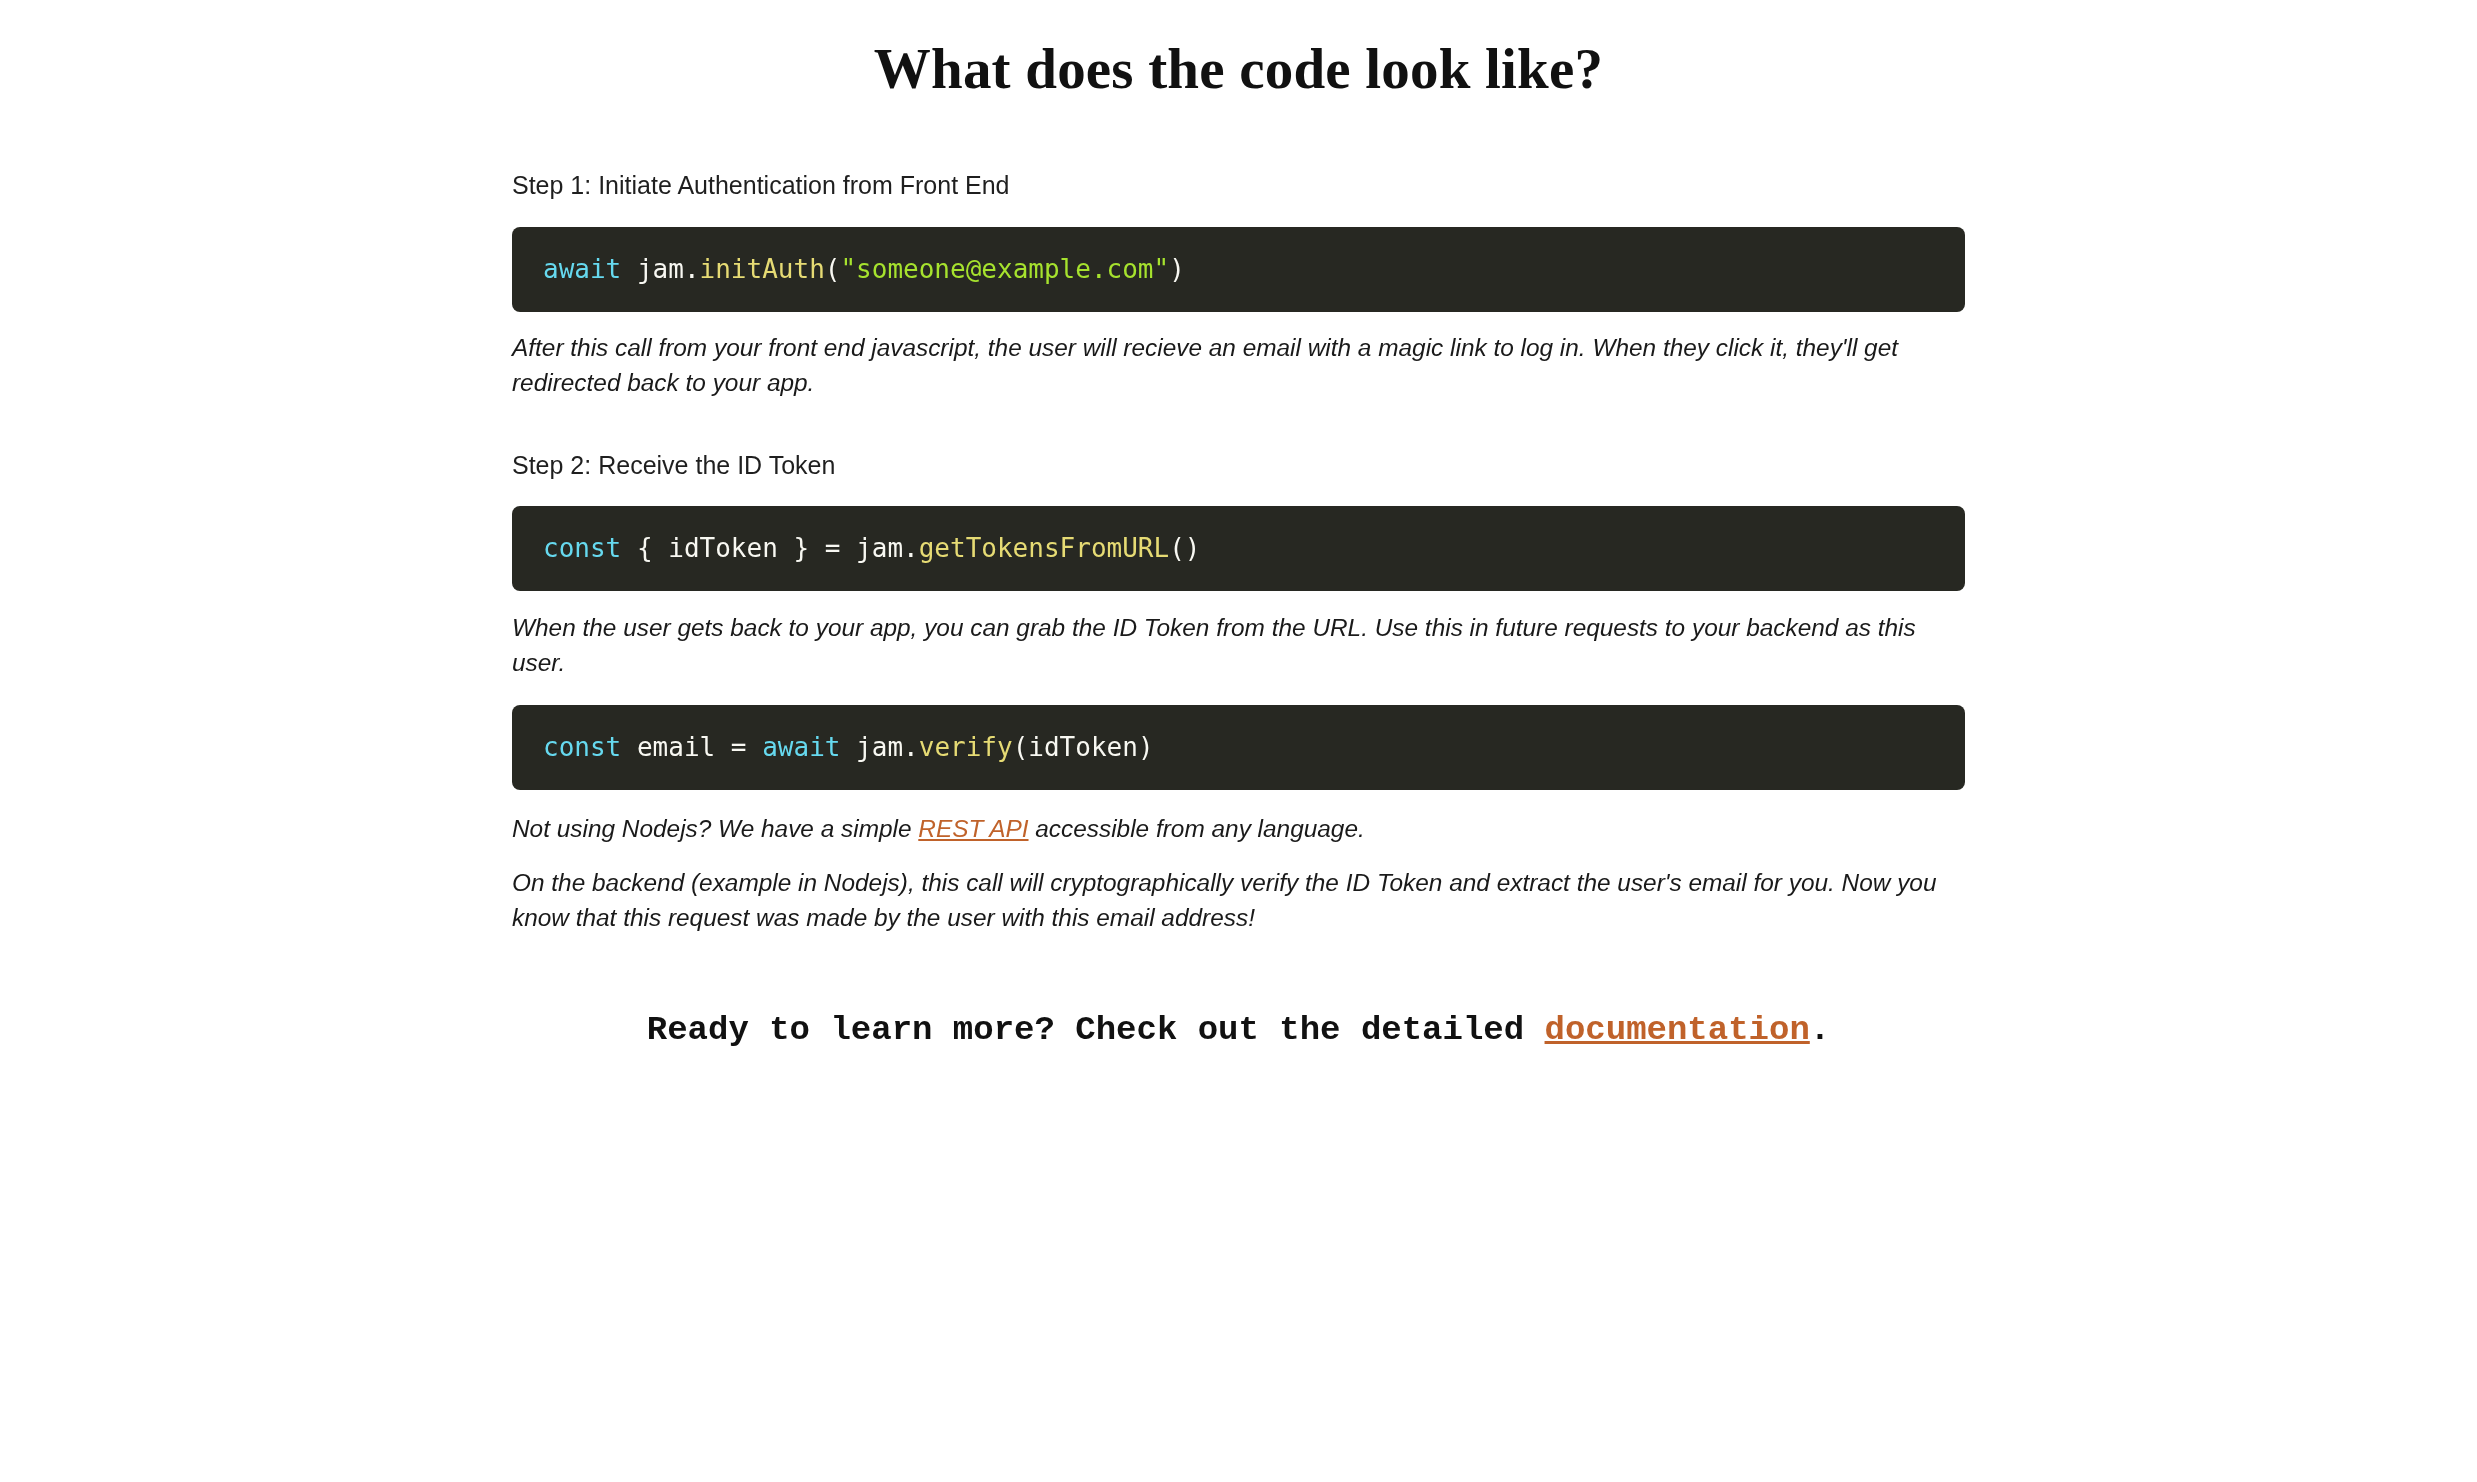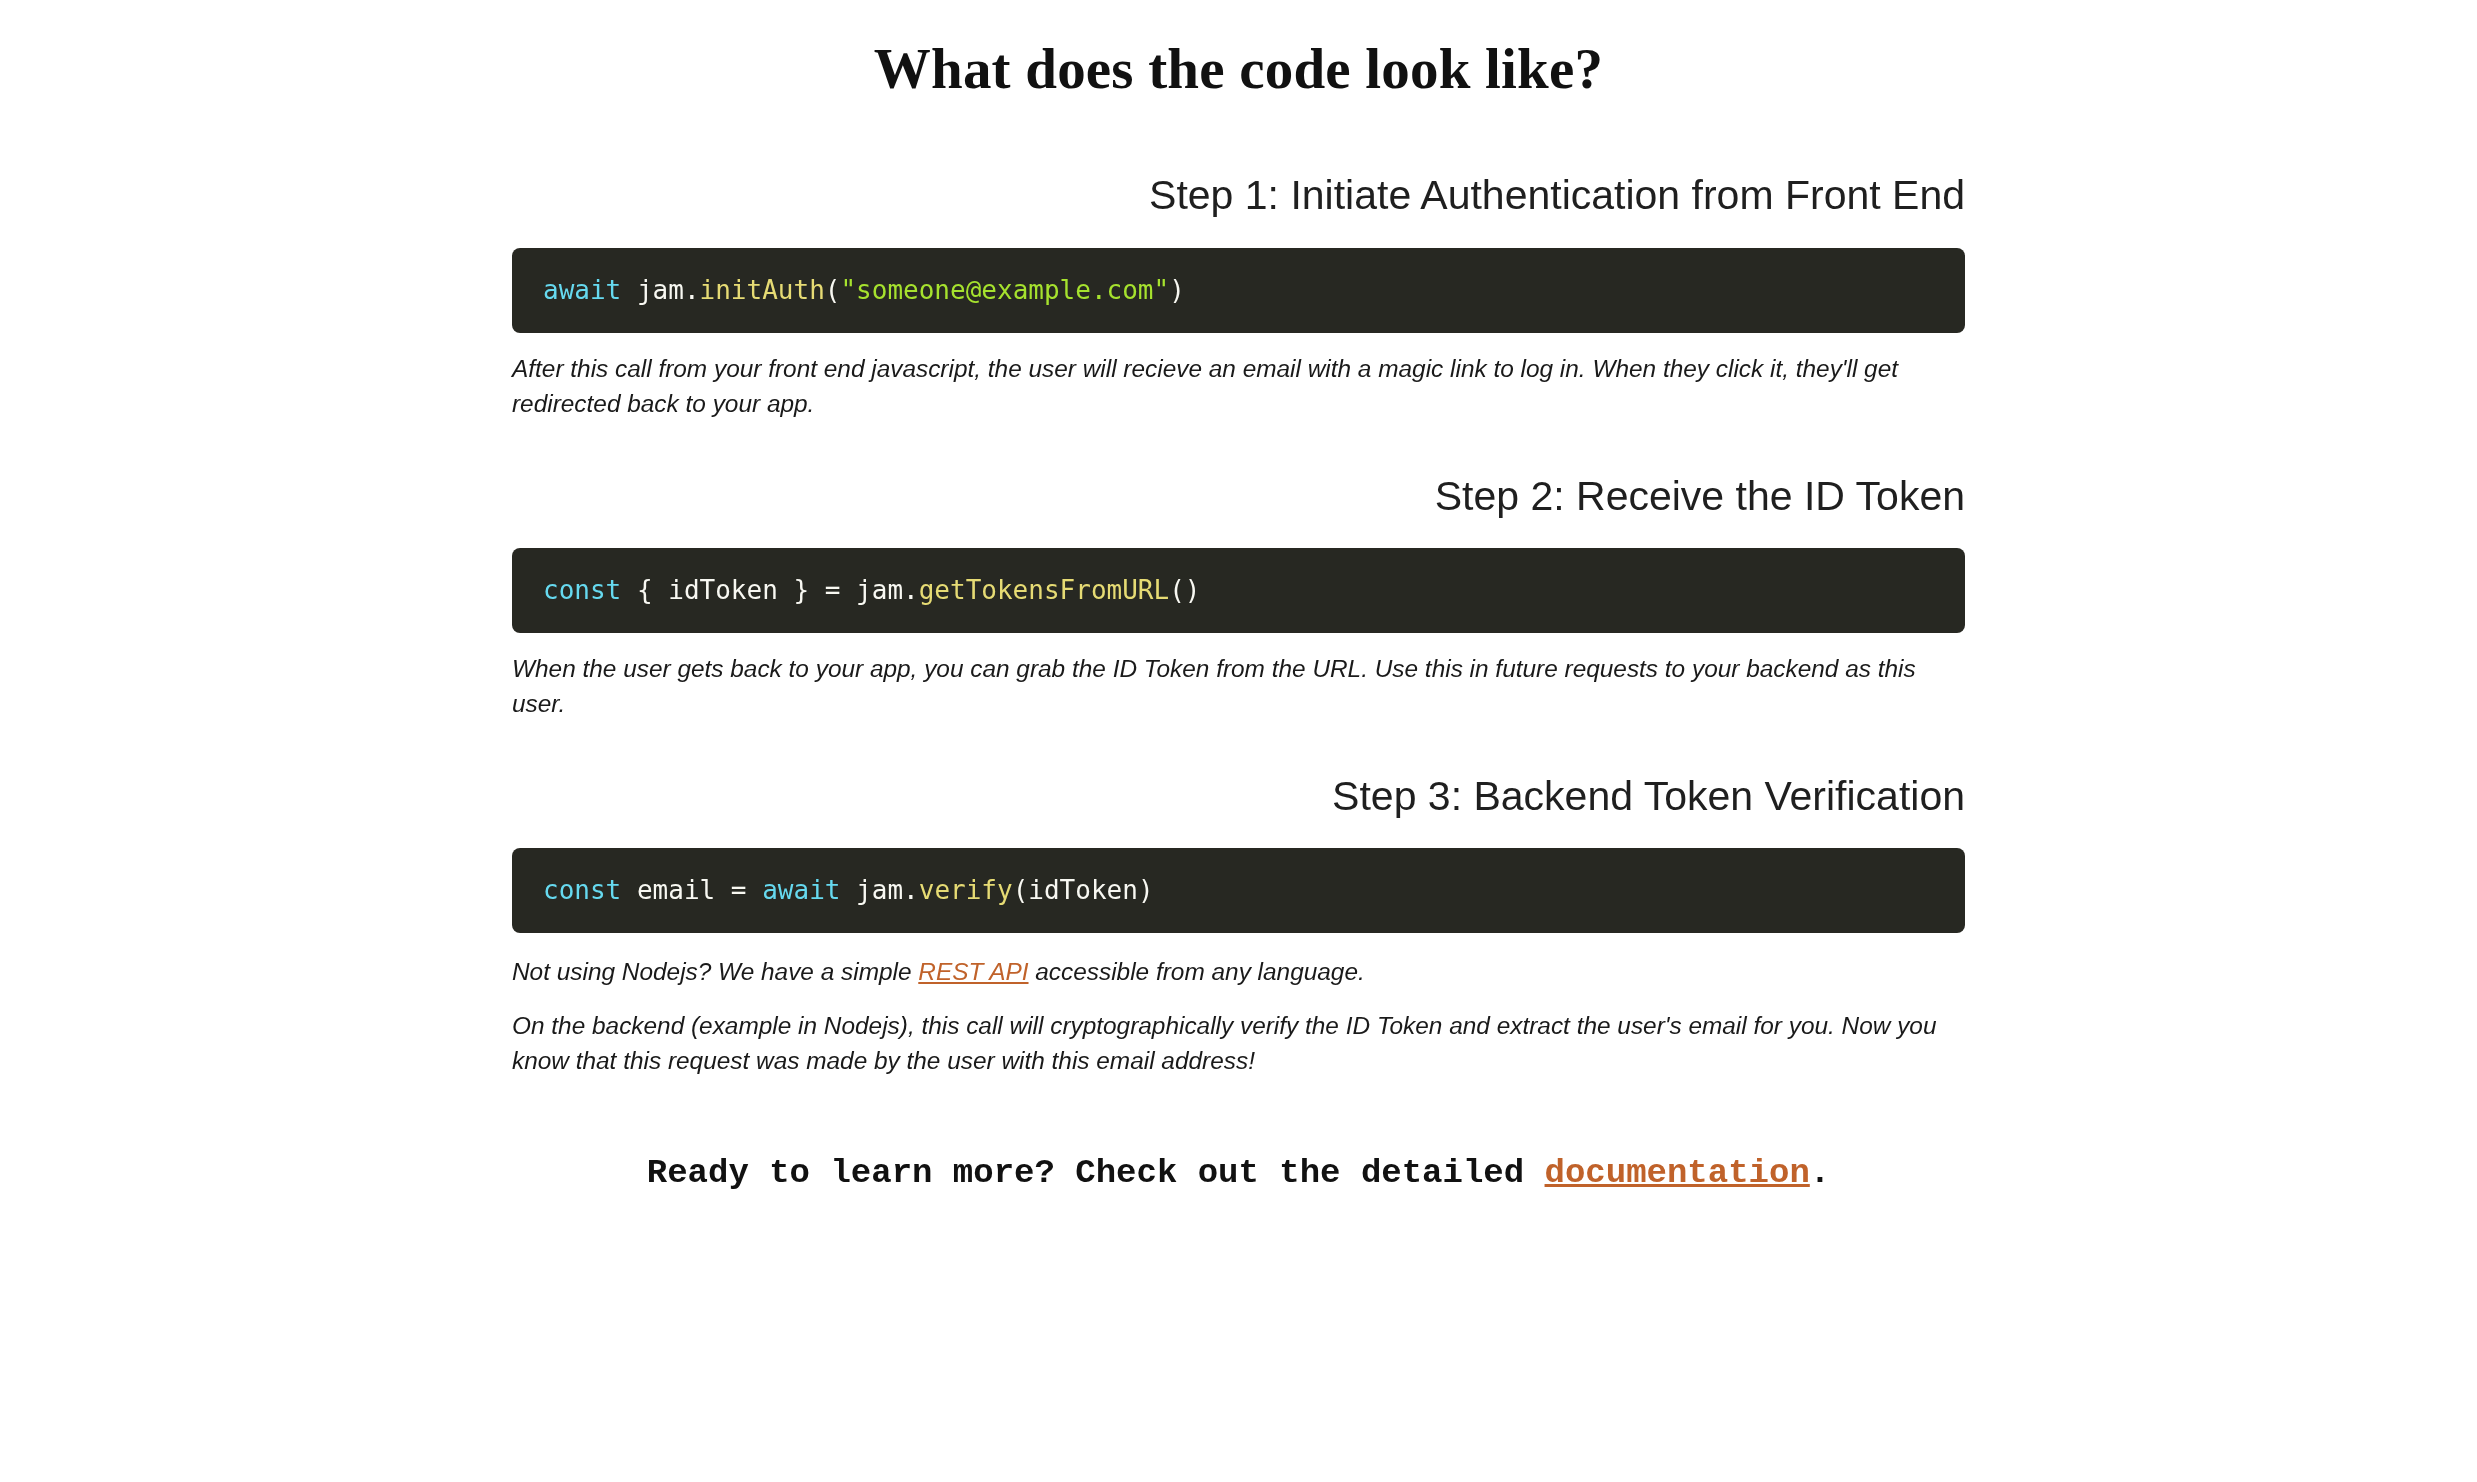--- a/index.html
+++ b/index.html
@@ -28,22 +28,22 @@
     font-family: "Liberation Serif", serif;
     font-weight: 700;
     font-size: 57px;
     line-height: 1.2;
     text-align: center;
     margin: 0 0 0 0;
     letter-spacing: 0.2px;
     color: #111111;
   }
   .step-heading {
-    text-align: right;
-    font-size: 41px;
+    text-align: left;
+    font-size: 25px;
     font-weight: 400;
     color: #1f1f1f;
     margin: 0;
     line-height: 1.3;
   }
   .step-1-heading { margin-top: 66px; }
   .step-heading.subsequent { margin-top: 48px; }
 
   .code-block {
     background: #272822;
@@ -104,21 +104,20 @@
     <div class="code-block"><span class="tok-kw">await</span><span class="tok-plain"> jam.</span><span class="tok-fn">initAuth</span><span class="tok-plain">(</span><span class="tok-str">"someone@example.com"</span><span class="tok-plain">)</span></div>
 
     <p class="note">After this call from your front end javascript, the user will recieve an email with a magic link to log in. When they click it, they'll get redirected back to your app.</p>
 
     <h2 class="step-heading subsequent">Step 2: Receive the ID Token</h2>
 
     <div class="code-block"><span class="tok-kw">const</span><span class="tok-plain"> { idToken } = jam.</span><span class="tok-fn">getTokensFromURL</span><span class="tok-plain">(</span><span class="tok-plain">)</span></div>
 
     <p class="note">When the user gets back to your app, you can grab the ID Token from the URL. Use this in future requests to your backend as this user.</p>
 
-    <h2 class="step-heading subsequent">Step 3: Backend Token Verification</h2>
 
     <div class="code-block"><span class="tok-kw">const</span><span class="tok-plain"> email = </span><span class="tok-kw">await</span><span class="tok-plain"> jam.</span><span class="tok-fn">verify</span><span class="tok-plain">(idToken)</span></div>
 
     <p class="note second"><span>Not using Nodejs? We have a simple </span><a href="#">REST API</a><span> accessible from any language.</span></p>
 
     <p class="note">On the backend (example in Nodejs), this call will cryptographically verify the ID Token and extract the user's email for you. Now you know that this request was made by the user with this email address!</p>
 
     <p class="footer"><span>Ready to learn more? Check out the detailed </span><a href="#">documentation</a><span>.</span></p>
 
   </div>

